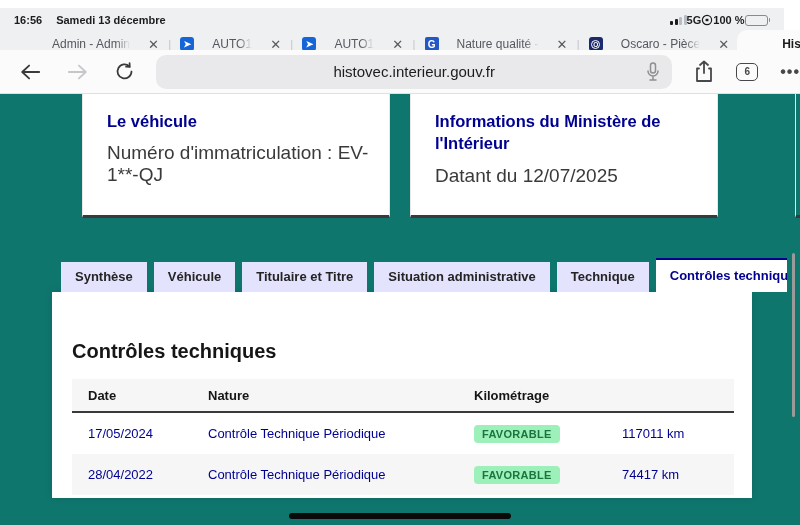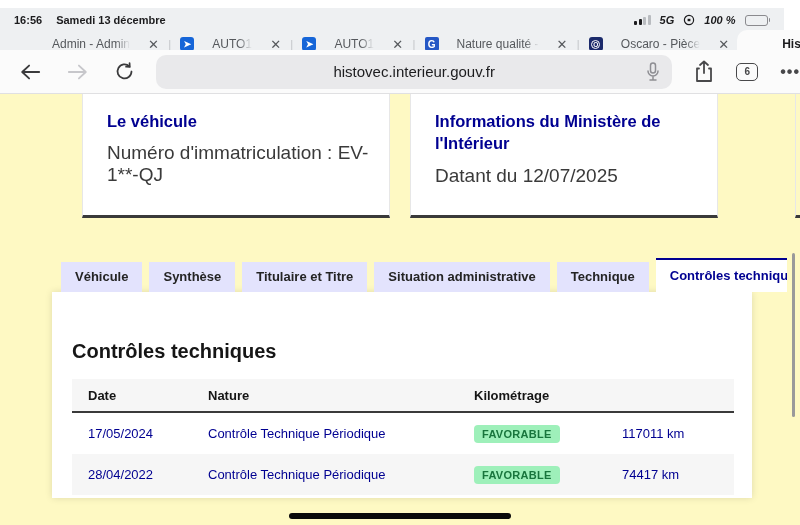--- a/index.html
+++ b/index.html
@@ -3,21 +3,21 @@
 <meta charset="utf-8">
 <style>
   * { margin:0; padding:0; box-sizing:border-box; }
   html,body { width:800px; height:525px; overflow:hidden; }
   body { font-family:"Liberation Sans", sans-serif; background:#fff; position:relative; }
 
   
   .chrome-top { position:absolute; top:8px; left:0; width:784px; height:50px; background:#eef0f2; }
   .statusbar { height:22px; display:flex; justify-content:space-between; align-items:center; padding:2px 14px 0 14px; font-size:11px; font-weight:bold; color:#1c1c1e; }
   .sb-left { display:flex; gap:14px; }
-  .sb-right { display:flex; align-items:center; gap:9px;font-style:italic; }
+  .sb-right { display:flex; align-items:center; gap:0; }
   .sig { display:flex; align-items:flex-end; gap:1.5px; height:10px; }
   .sig i { width:3px; border-radius:1px; background:#1c1c1e; display:block; }
   .sig i:nth-child(1){height:4px;} .sig i:nth-child(2){height:6px;}
   .sig i:nth-child(3){height:8px;background:#b9bcc0;} .sig i:nth-child(4){height:10px;background:#b9bcc0;}
   .battery { display:flex; align-items:center; }
   .batt-body { width:23px; height:11px; border:1px solid #8a8a8e; border-radius:3px; padding:1px; }
   .batt-fill { width:100%; height:100%; background:#1c1c1e; border-radius:1.5px; }
   .batt-nub { width:1.5px; height:4px; background:#8a8a8e; border-radius:0 1px 1px 0; margin-left:1px; }
 
   
@@ -48,21 +48,21 @@
   .nav-ico { flex:none; display:flex; align-items:center; justify-content:center; }
   .back { margin-left:18px; width:24px; } .fwd { margin-left:24px; width:24px; } .reload { margin-left:22px; width:24px; }
   .urlpill { margin-left:20px; width:520px; height:34px; background:#e9e9eb; border-radius:10px; position:relative;
     display:flex; align-items:center; justify-content:center; font-size:15px; color:#1c1c1e; }
   .mic { position:absolute; right:12px; top:7px; }
   .share { margin-left:22px; } .tabcount { margin-left:22px; width:22px; height:18px; border:1.6px solid #48484a;
     border-radius:5px; display:flex; align-items:center; justify-content:center; font-size:10px; font-weight:bold; color:#48484a; }
   .more { margin-left:22px; font-size:16px; font-weight:bold; color:#48484a; letter-spacing:1px; }
 
   
-  .content { position:absolute; top:94px; left:0; width:800px; height:431px; background:#fef9c3; overflow:hidden; }
+  .content { position:absolute; top:94px; left:0; width:800px; height:431px; background:#0f766e; overflow:hidden; }
 
   .card { position:absolute; top:0; height:124px; background:#fff; border-left:1px solid #e7e7e7; border-right:1px solid #e7e7e7;
     border-bottom:3px solid #3a3a3a; padding:16px 20px 0 24px; }
   .card1 { left:82px; width:308px; } .card2 { left:410px; width:308px; }
   .card h3 { color:#000091; font-size:16.5px; line-height:1.35; margin-bottom:10px; }
   .card p { font-size:19px; color:#3a3a3a; }
   .card-peek { position:absolute; top:0; left:795px; width:5px; height:124px; border-left:1px solid #e7e7e7; border-bottom:3px solid #3a3a3a; }
 
   .doc-tabs { position:absolute; left:61px; top:164px; width:726px; height:34px; display:flex; gap:7px; align-items:flex-end; overflow:hidden; z-index:3; }
   .dtab { flex:none; background:#e3e3fd; color:#242424; font-size:13px; font-weight:600; padding:0 14px; height:30px; line-height:30px; white-space:nowrap; }
@@ -202,22 +202,22 @@
     <h3>Le véhicule</h3>
     <p>Numéro d'immatriculation : EV-1**-QJ</p>
   </div>
   <div class="card card2">
     <h3>Informations du Ministère de l'Intérieur</h3>
     <p>Datant du 12/07/2025</p>
   </div>
   <div class="card-peek"></div>
 
   <div class="doc-tabs">
+    <span class="dtab">Synthèse</span>
     <span class="dtab">Véhicule</span>
-    <span class="dtab">Synthèse</span>
     <span class="dtab">Titulaire et Titre</span>
     <span class="dtab">Situation administrative</span>
     <span class="dtab">Technique</span>
     <span class="dtab active">Contrôles techniques</span>
 
   </div>
 
   <div class="panel">
     <h2>Contrôles techniques</h2>
     <div class="vtable">

